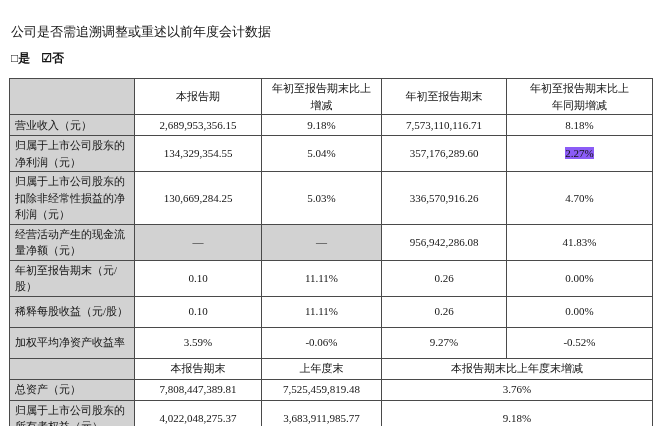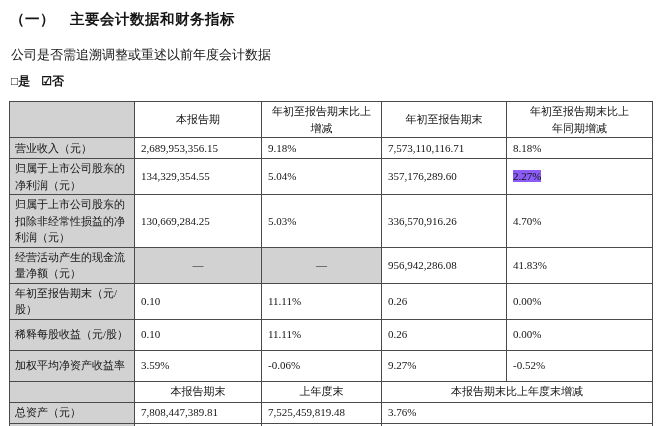--- a/index.html
+++ b/index.html
@@ -15,32 +15,31 @@
   .options .cb{margin-right:8px;}
   table{
     border-collapse:collapse;table-layout:fixed;width:643px;
     font-size:11px;margin:11px 0 0 0;
   }
   td{
     border:1px solid #4a4a4a;vertical-align:middle;
     padding:1px 6px;line-height:1.5;overflow:hidden;
   }
   td.label{background:#d2d2d2;padding:1px 4px 1px 5px;text-align:left;margin-left:36px;}
-  td.num{text-align:left;}
+  td.num{text-align:center;}
   td.head{text-align:center;white-space:pre-line;}
   td.dash{background:#d2d2d2;text-align:center;}
   .hl{background:#8b5cf6;}
   tr.hh{height:28px} tr.t21{height:21px} tr.t30{height:30px}
   tr.t31{height:31px} tr.t32{height:32px} tr.t45{height:45px}
 </style>
 </head>
 <body>
 
 <div class="page">
-  <div class="title">（一）　主要会计数据和财务指标</div>
   <div class="question">公司是否需追溯调整或重述以前年度会计数据</div>
   <div class="options">
     <span class="cb">□是</span>
     <span class="cb">☑否</span>
   </div>
 
   <table>
     <colgroup>
       <col style="width:125px">
         <col style="width:127px">

